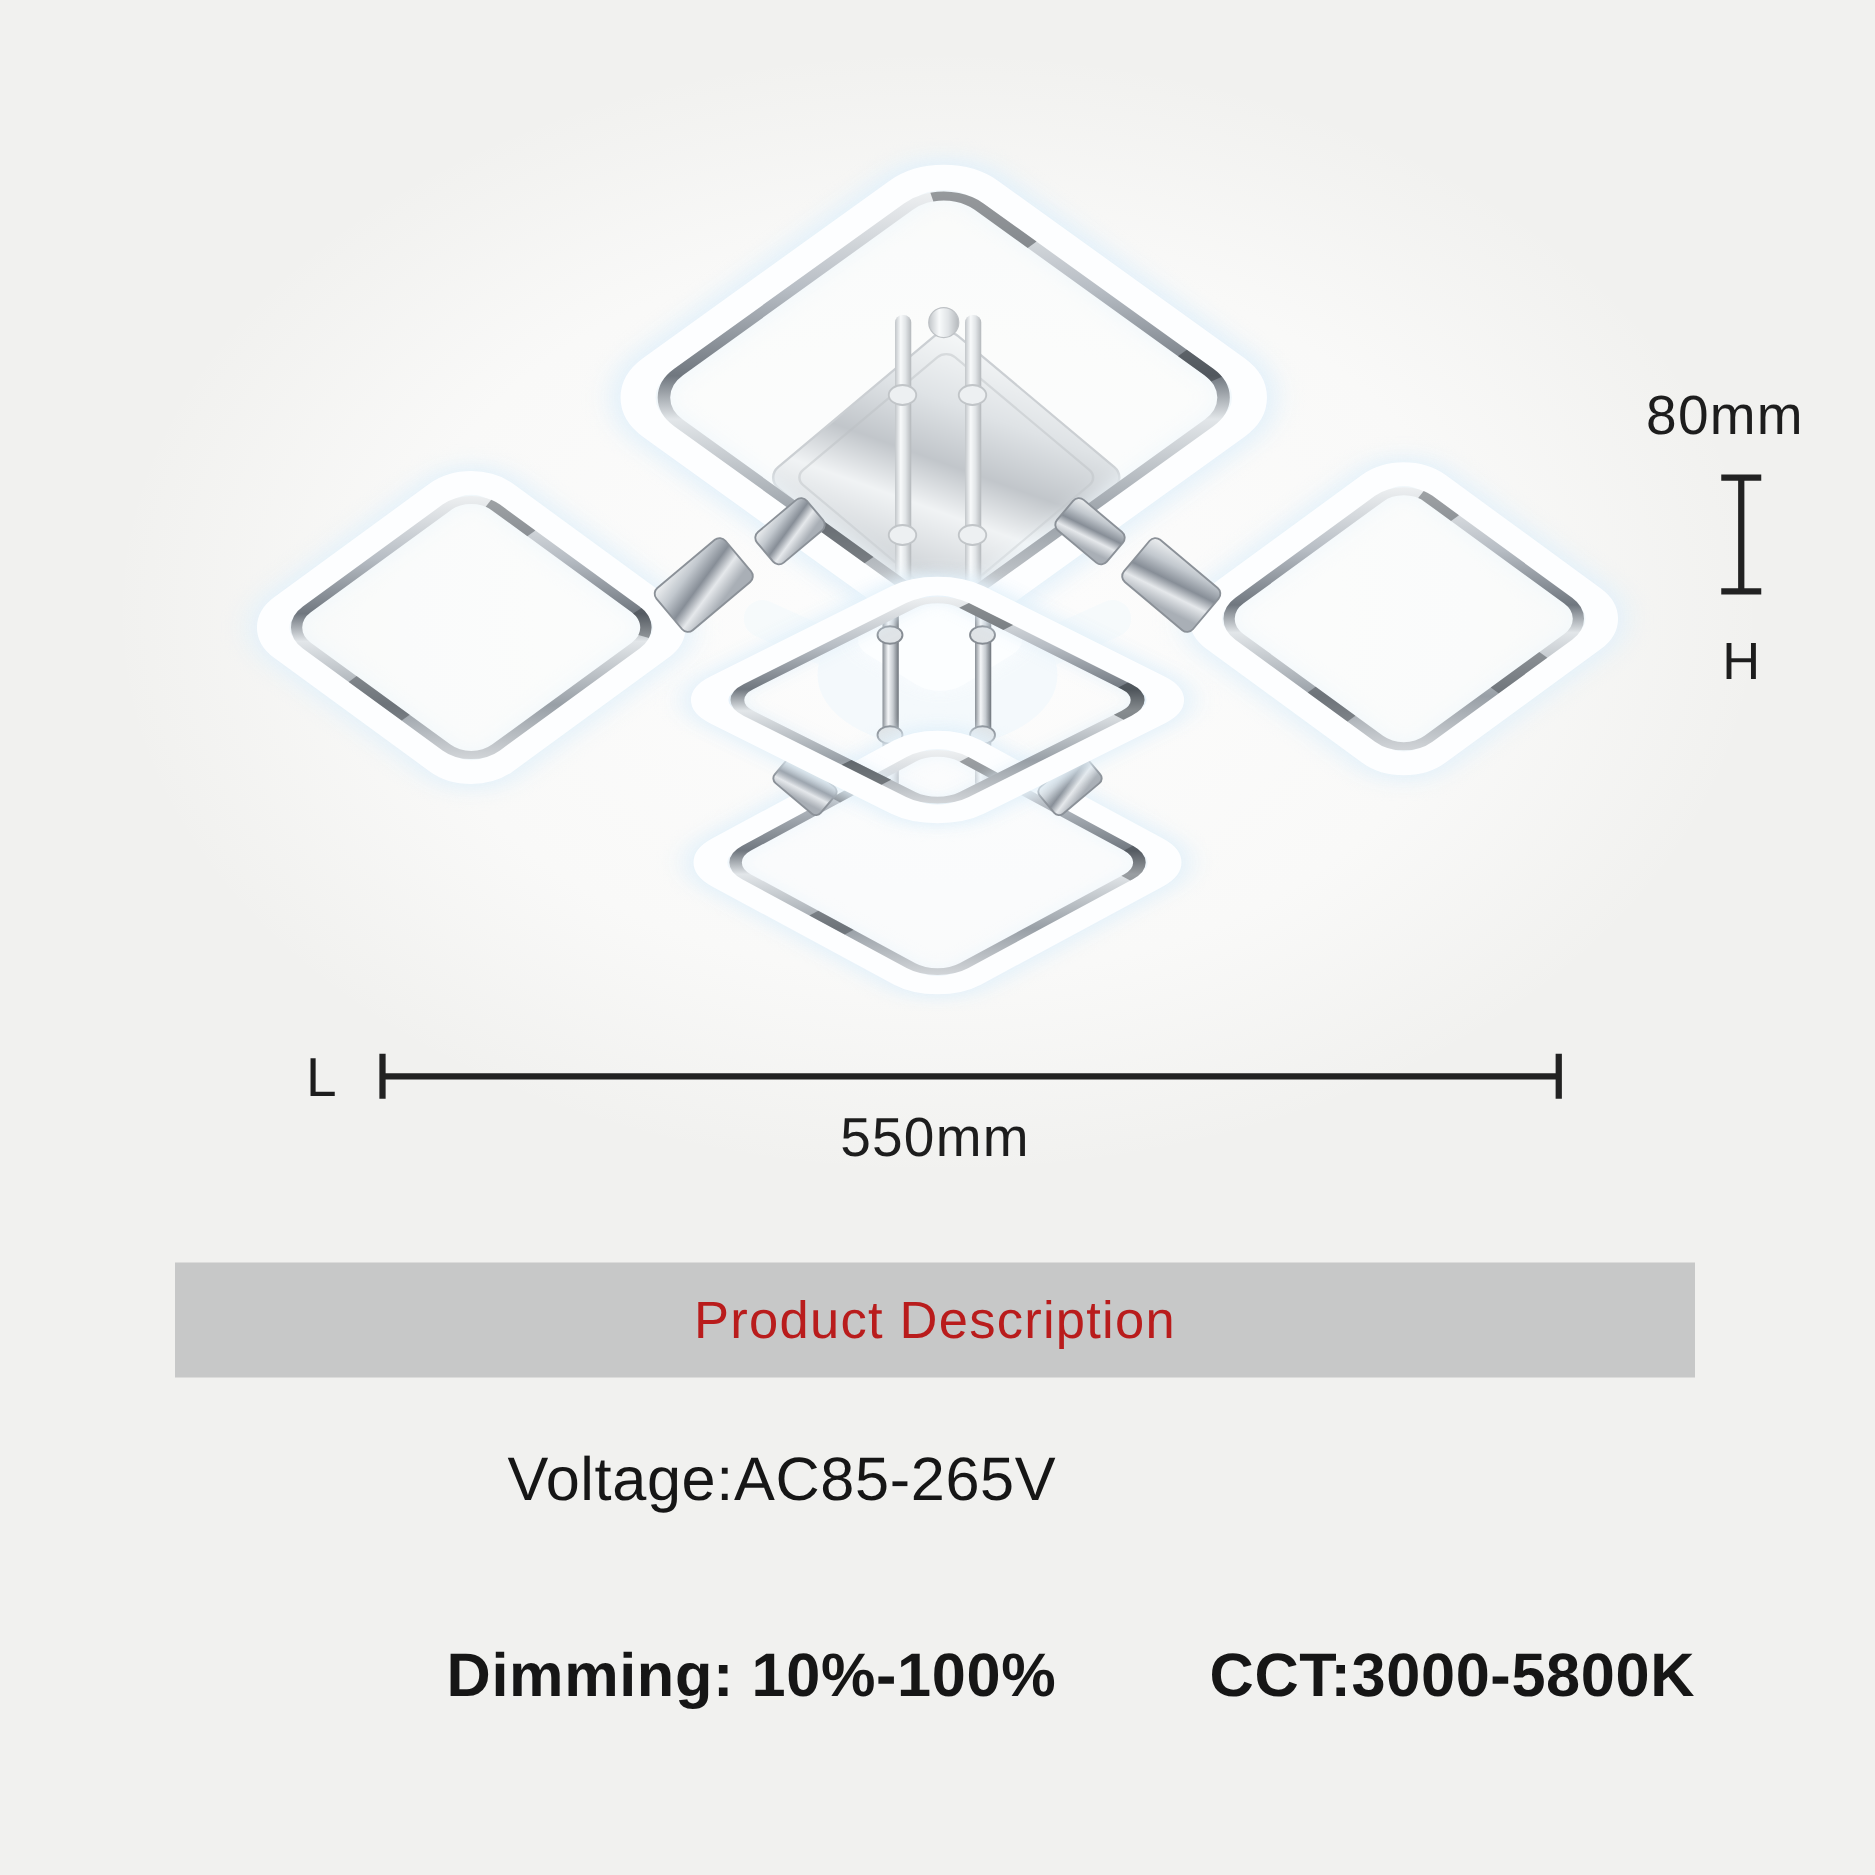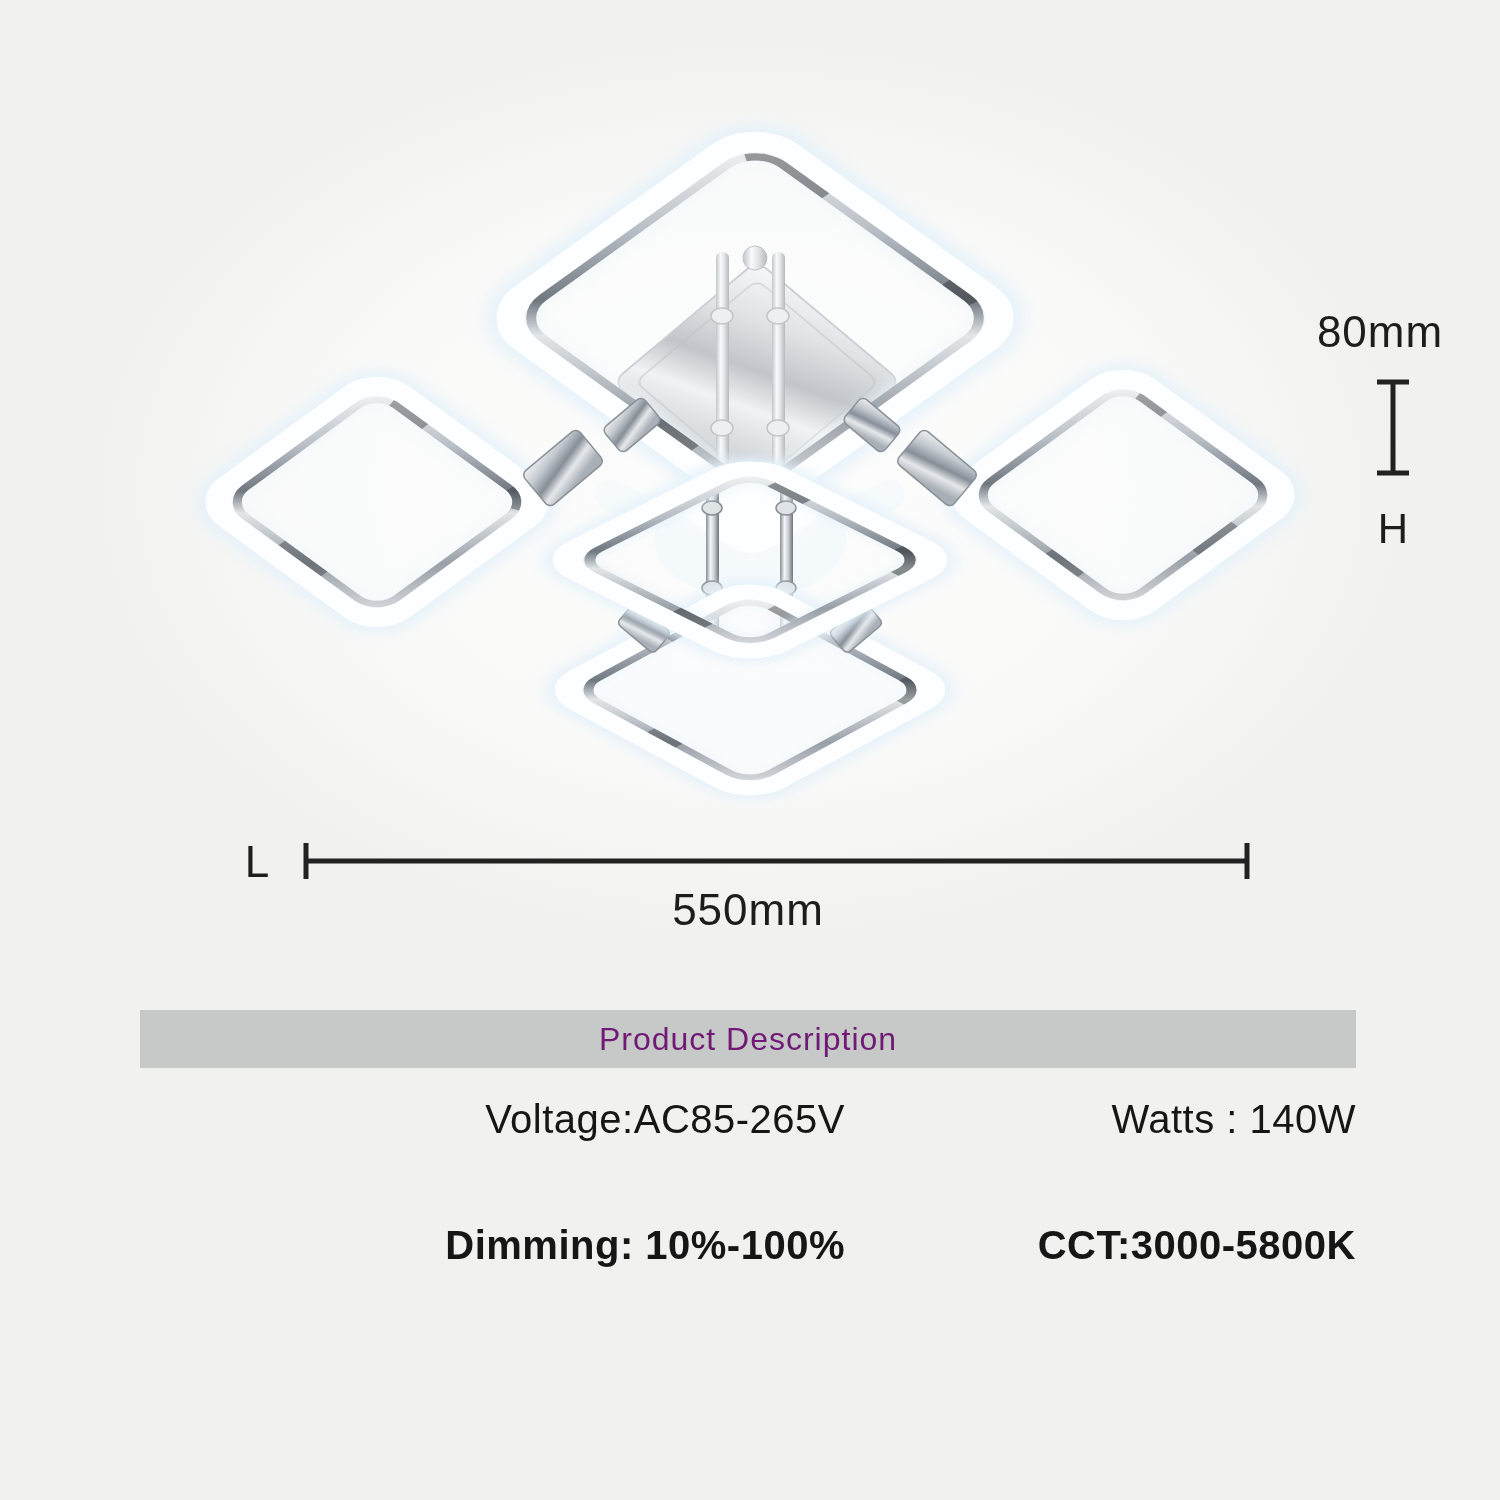--- a/index.html
+++ b/index.html
@@ -4,24 +4,24 @@
 <style>
   html,body{margin:0;padding:0;background:#e4e4e2;}
   .stage{
     position:relative;width:1500px;height:1500px;background:#f1f1ef;
     font-family:"Liberation Sans", sans-serif;overflow:hidden;text-align:right;
   }
   .lamp-svg{position:absolute;left:0;top:0;width:1500px;height:1500px;display:block;}
   
   .spec-table{position:absolute;left:140px;top:1010px;width:1216px;color:#161616;}
   .t-header{
-    height:58px;background:#c7c8c8;display:flex;align-items:center;justify-content:center;
-    font-size:32px;letter-spacing:1px;color:#701a75;
+    height:92px;background:#c7c8c8;display:flex;align-items:center;justify-content:center;
+    font-size:42px;letter-spacing:1px;color:#b91c1c;
   }
-  .t-row{display:grid;grid-template-columns:705px 1fr;align-items:center;font-size:40px;letter-spacing:.5px;}
+  .t-row{display:grid;grid-template-columns:705px 1fr;align-items:center;font-size:49px;letter-spacing:.5px;margin-top:31px;}
   .t-row .cell.l{padding-left:85px;}
   .t-row.r1{height:102px;}
   .t-row.r2{height:74px;background:#c6c7c7;}
   .t-row.r3{height:150px;font-weight:bold;}
   text{font-family:"Liberation Sans", sans-serif;}
 </style>
 </head>
 <body>
 
 <div class="stage">
@@ -172,21 +172,20 @@
     <text x="257" y="877" font-size="44" fill="#1d1d1d" text-anchor="middle">L</text>
     <text x="748" y="925" font-size="44" fill="#1d1d1d" text-anchor="middle" letter-spacing="1">550mm</text>
   </svg>
 
   <section class="spec-table">
     <div class="t-header">
       <span>Product Description</span>
     </div>
     <div class="t-row r1">
       <span class="cell l">Voltage:AC85-265V</span>
-      <span class="cell r">Watts : 140W</span>
     </div>
     <div class="t-row r3">
       <span class="cell l">Dimming: 10%-100%</span>
       <span class="cell r">CCT:3000-5800K</span>
     </div>
   </section>
 
 </div>
 
 </body></html>

